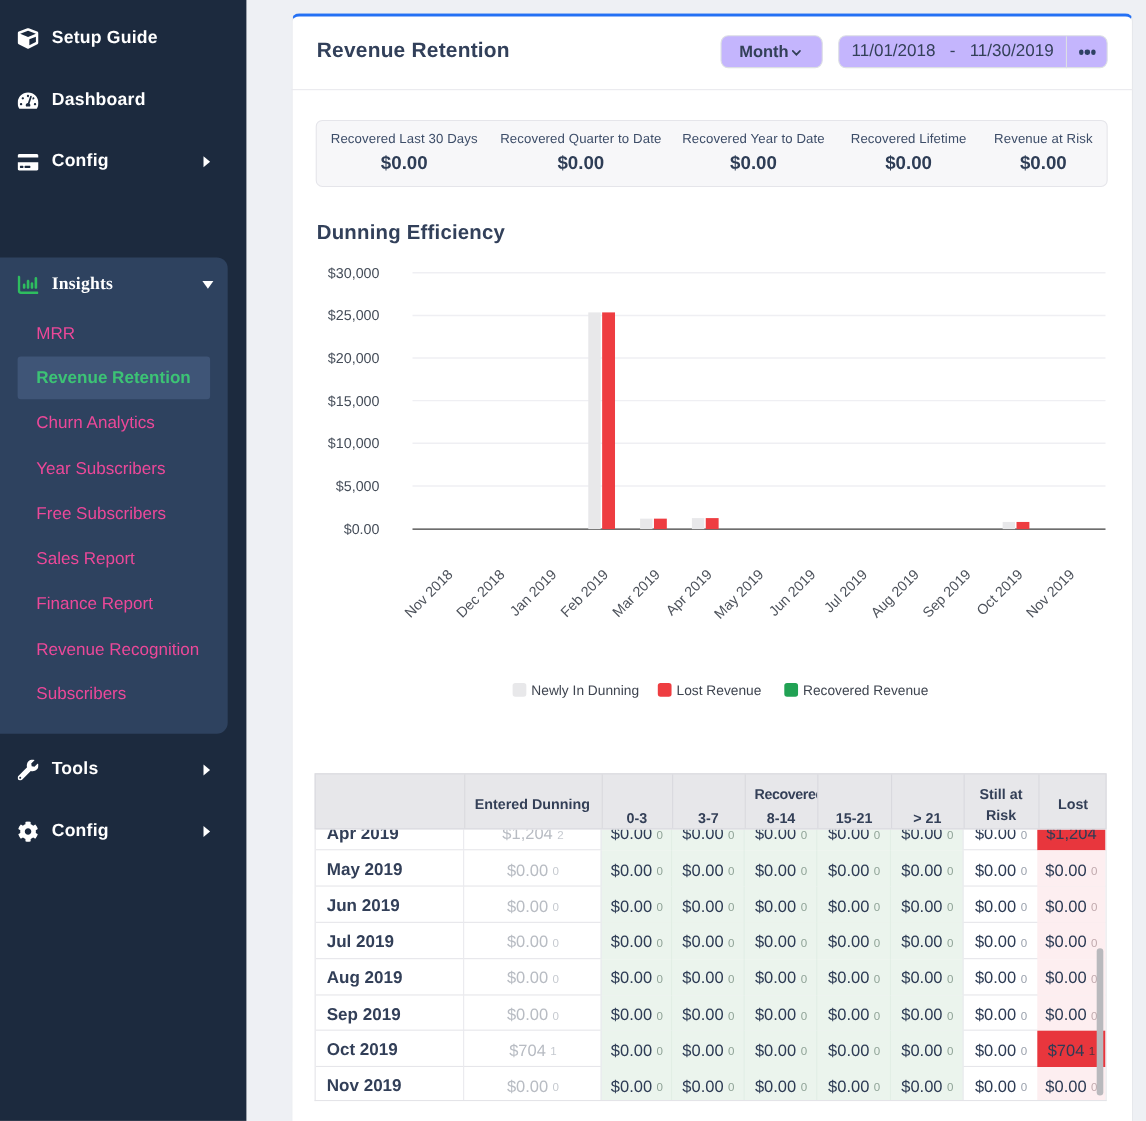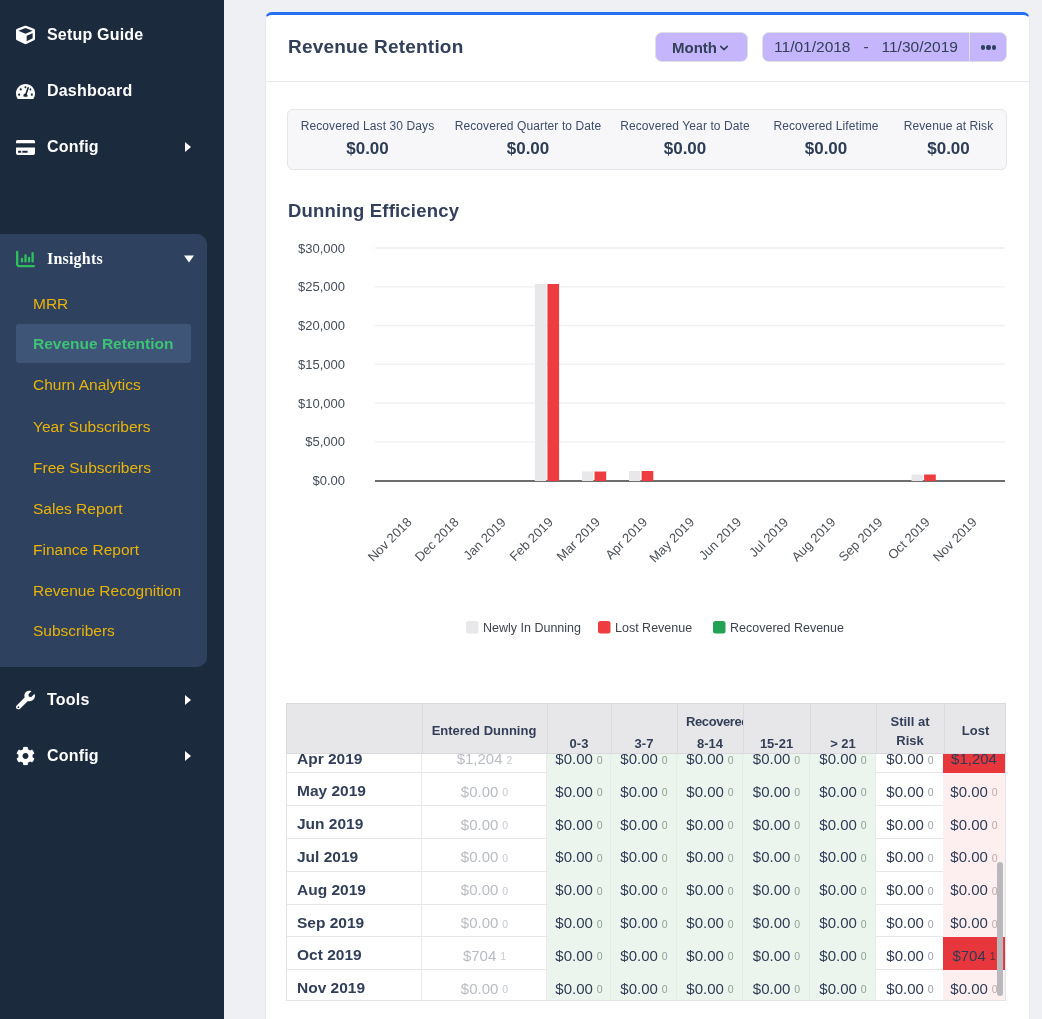--- a/index.html
+++ b/index.html
@@ -6,21 +6,21 @@
 html,body { width:1042px; height:1019px; overflow:hidden; }
 body { background:#eef0f4; font-family:"Liberation Sans", sans-serif; position:relative; }
 .sidebar { position:absolute; left:0; top:0; width:224px; height:1019px; background:#1c2a3e; }
 .mitem { position:absolute; left:0; width:224px; height:24px; color:#fff; }
 .mitem .ic { position:absolute; left:16px; top:50%; transform:translateY(-50%); width:19px; height:19px; display:flex; align-items:center; justify-content:center; }
 .mitem .lb { position:absolute; left:47px; top:50%; transform:translateY(-50%); font-size:16px; font-weight:bold; letter-spacing:0.2px; }
 .mitem .ar { position:absolute; right:33px; top:50%; transform:translateY(-50%); width:0; height:0; }
 .ar.right { border-top:5.5px solid transparent; border-bottom:5.5px solid transparent; border-left:6.5px solid #fff; }
 .ar.down { border-left:5.5px solid transparent; border-right:5.5px solid transparent; border-top:7.5px solid #fff; margin-right:-2.5px; }
 .panel { position:absolute; left:0; top:234px; width:207px; height:433px; background:#2e425f; border-radius:0 10px 10px 0; }
-.sub { position:absolute; left:33px; color:#eab308; font-size:15.5px; transform:translateY(-50%); white-space:nowrap; }
+.sub { position:absolute; left:33px; color:#ec4899; font-size:15.5px; transform:translateY(-50%); white-space:nowrap; }
 .hl { position:absolute; left:16px; top:324px; width:175px; height:39px; background:#3f5577; border-radius:3px; }
 .hl .t { position:absolute; left:17px; top:50%; transform:translateY(-50%); color:#3cc375; font-weight:bold; font-size:15.5px; }
 .card { position:absolute; left:265px; top:12px; width:765px; height:1007px; background:#fff; border-top:3px solid #2470f4; border-left:1px solid #e6e8ec; border-right:1px solid #e6e8ec; border-radius:7px 7px 0 0; }
 .card h1 { position:absolute; left:22px; top:32px; transform:translateY(-50%); font-size:19px; color:#32405a; letter-spacing:0.2px; }
 .hdiv { position:absolute; left:-1px; top:66px; width:765px; height:1px; background:#e9e9ee; }
 .btn { position:absolute; background:#c4b5fd; border:1px solid #dcdfe4; border-radius:7px; color:#334058; }
 .btn-month { left:389px; top:17px; width:93px; height:30px; }
 .btn-month span { position:absolute; left:16px; top:50%; transform:translateY(-50%); font-weight:bold; font-size:15px; }
 .btn-month .chev { position:absolute; right:19px; top:11px; width:8px; height:8px; }
 .btn-date { left:496px; top:17px; width:245px; height:30px; }

